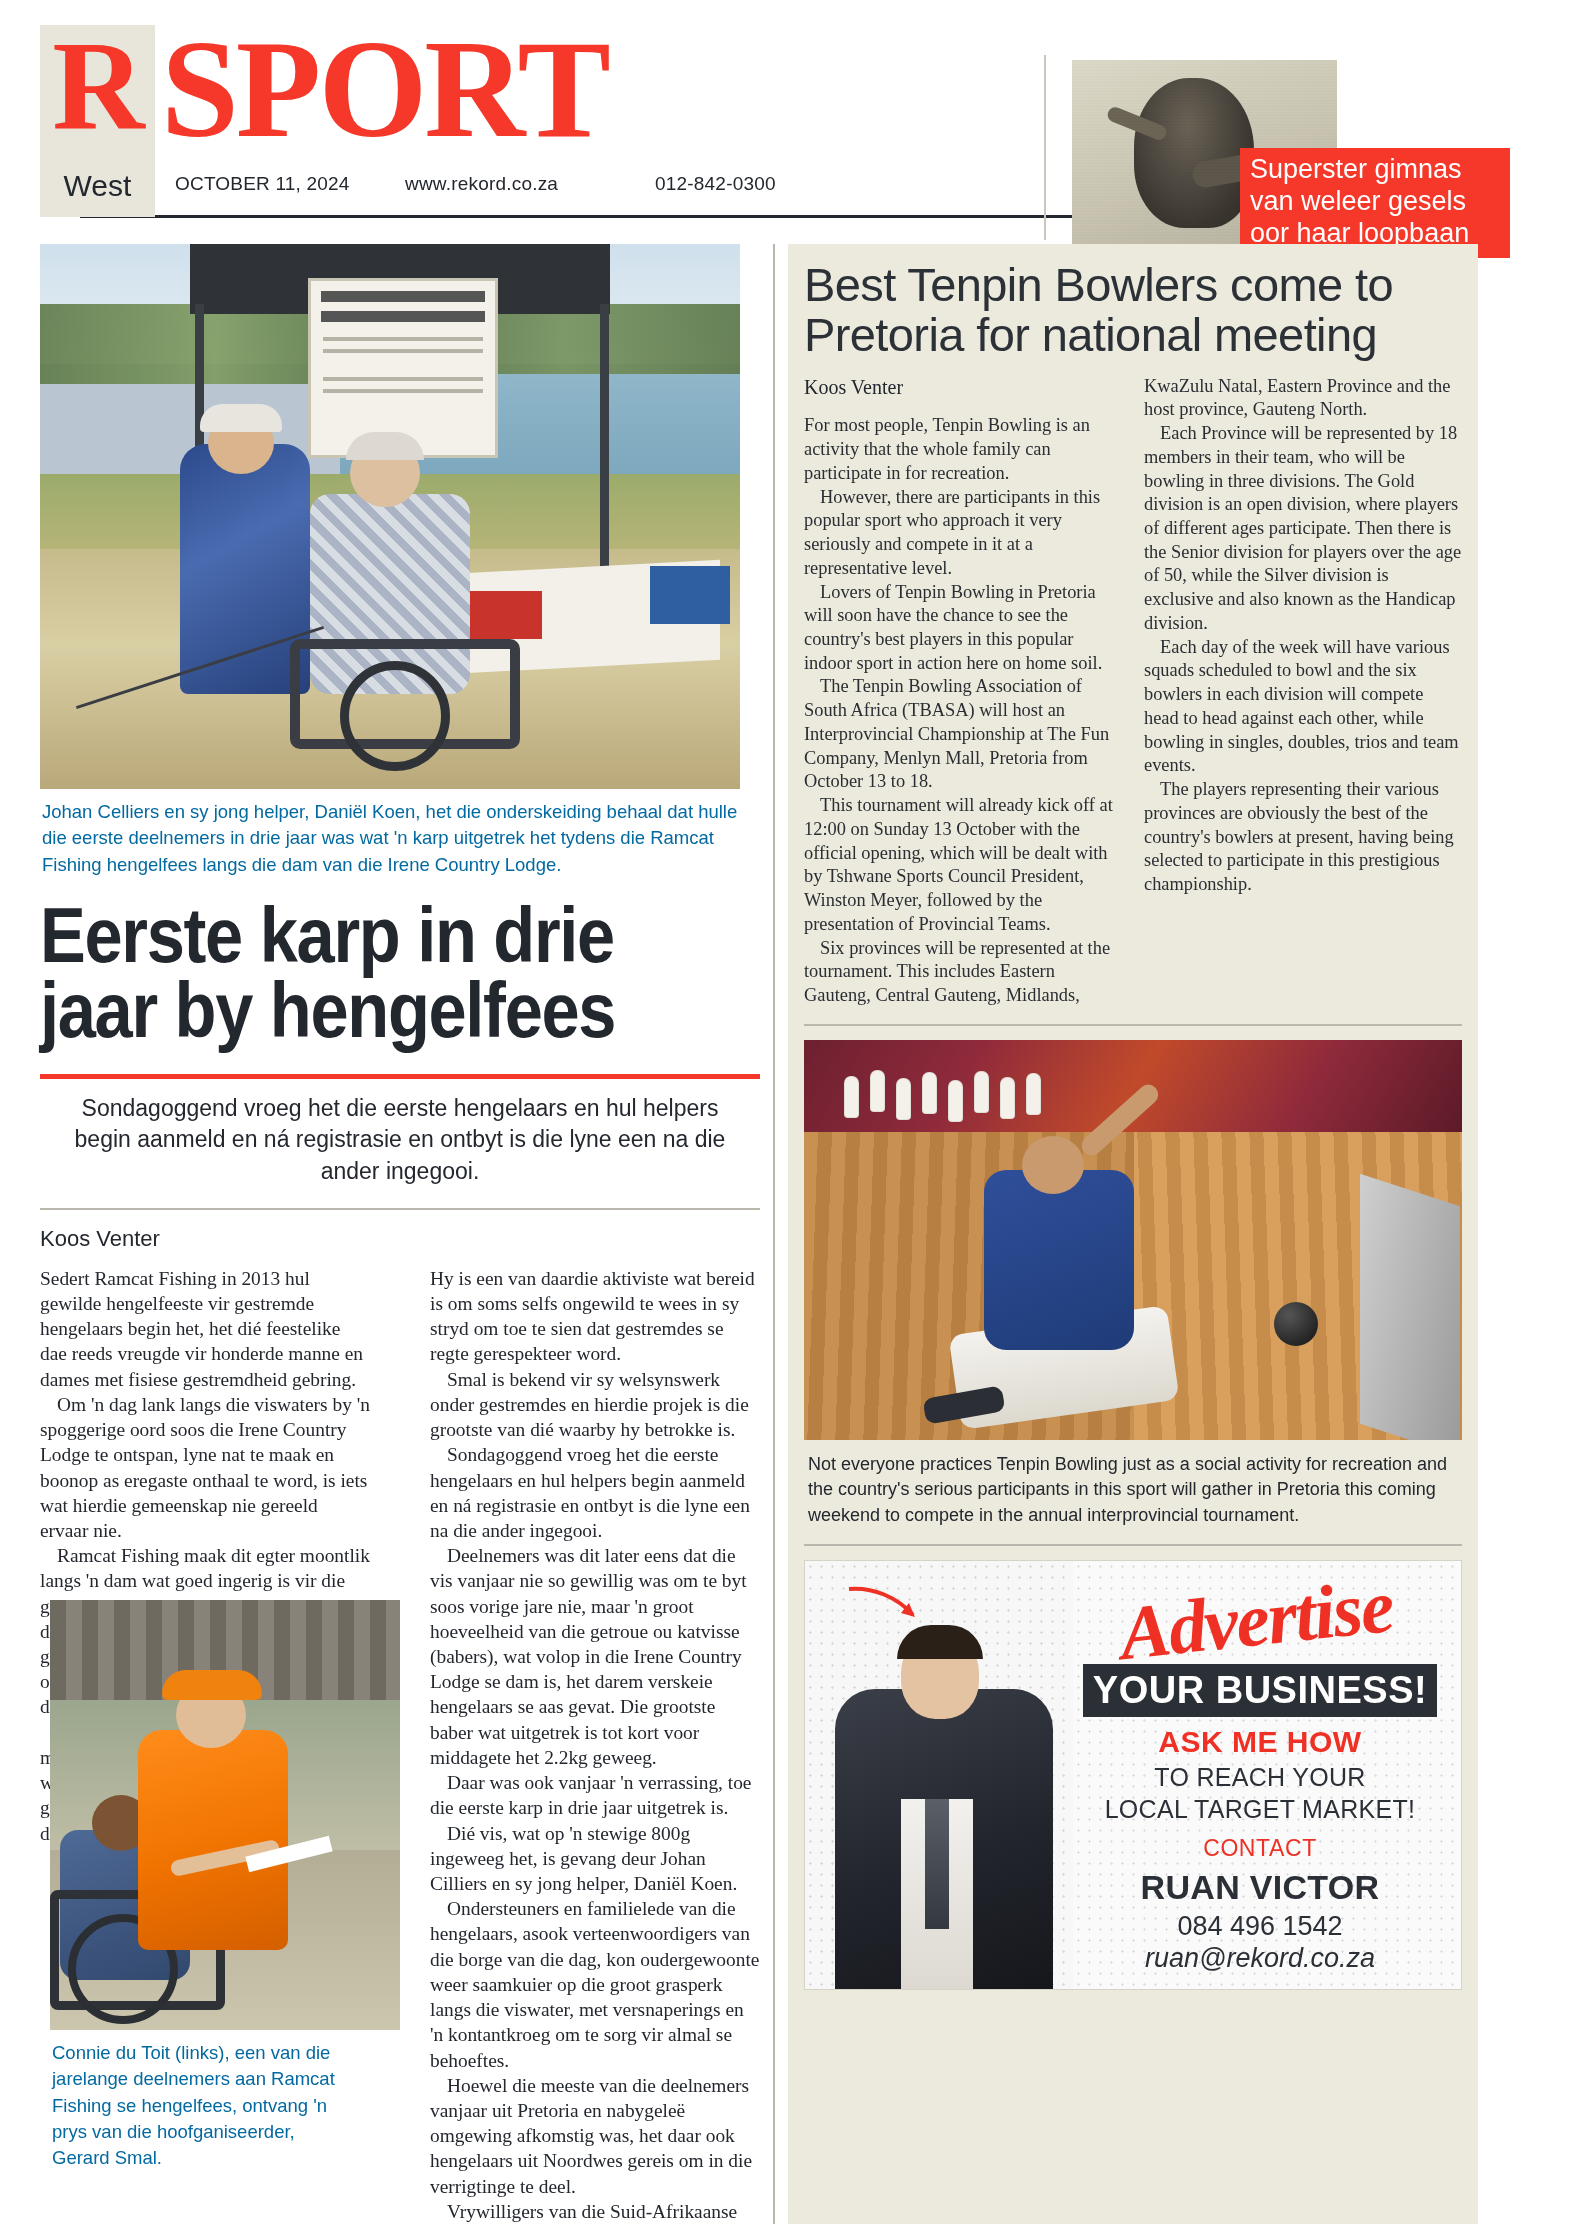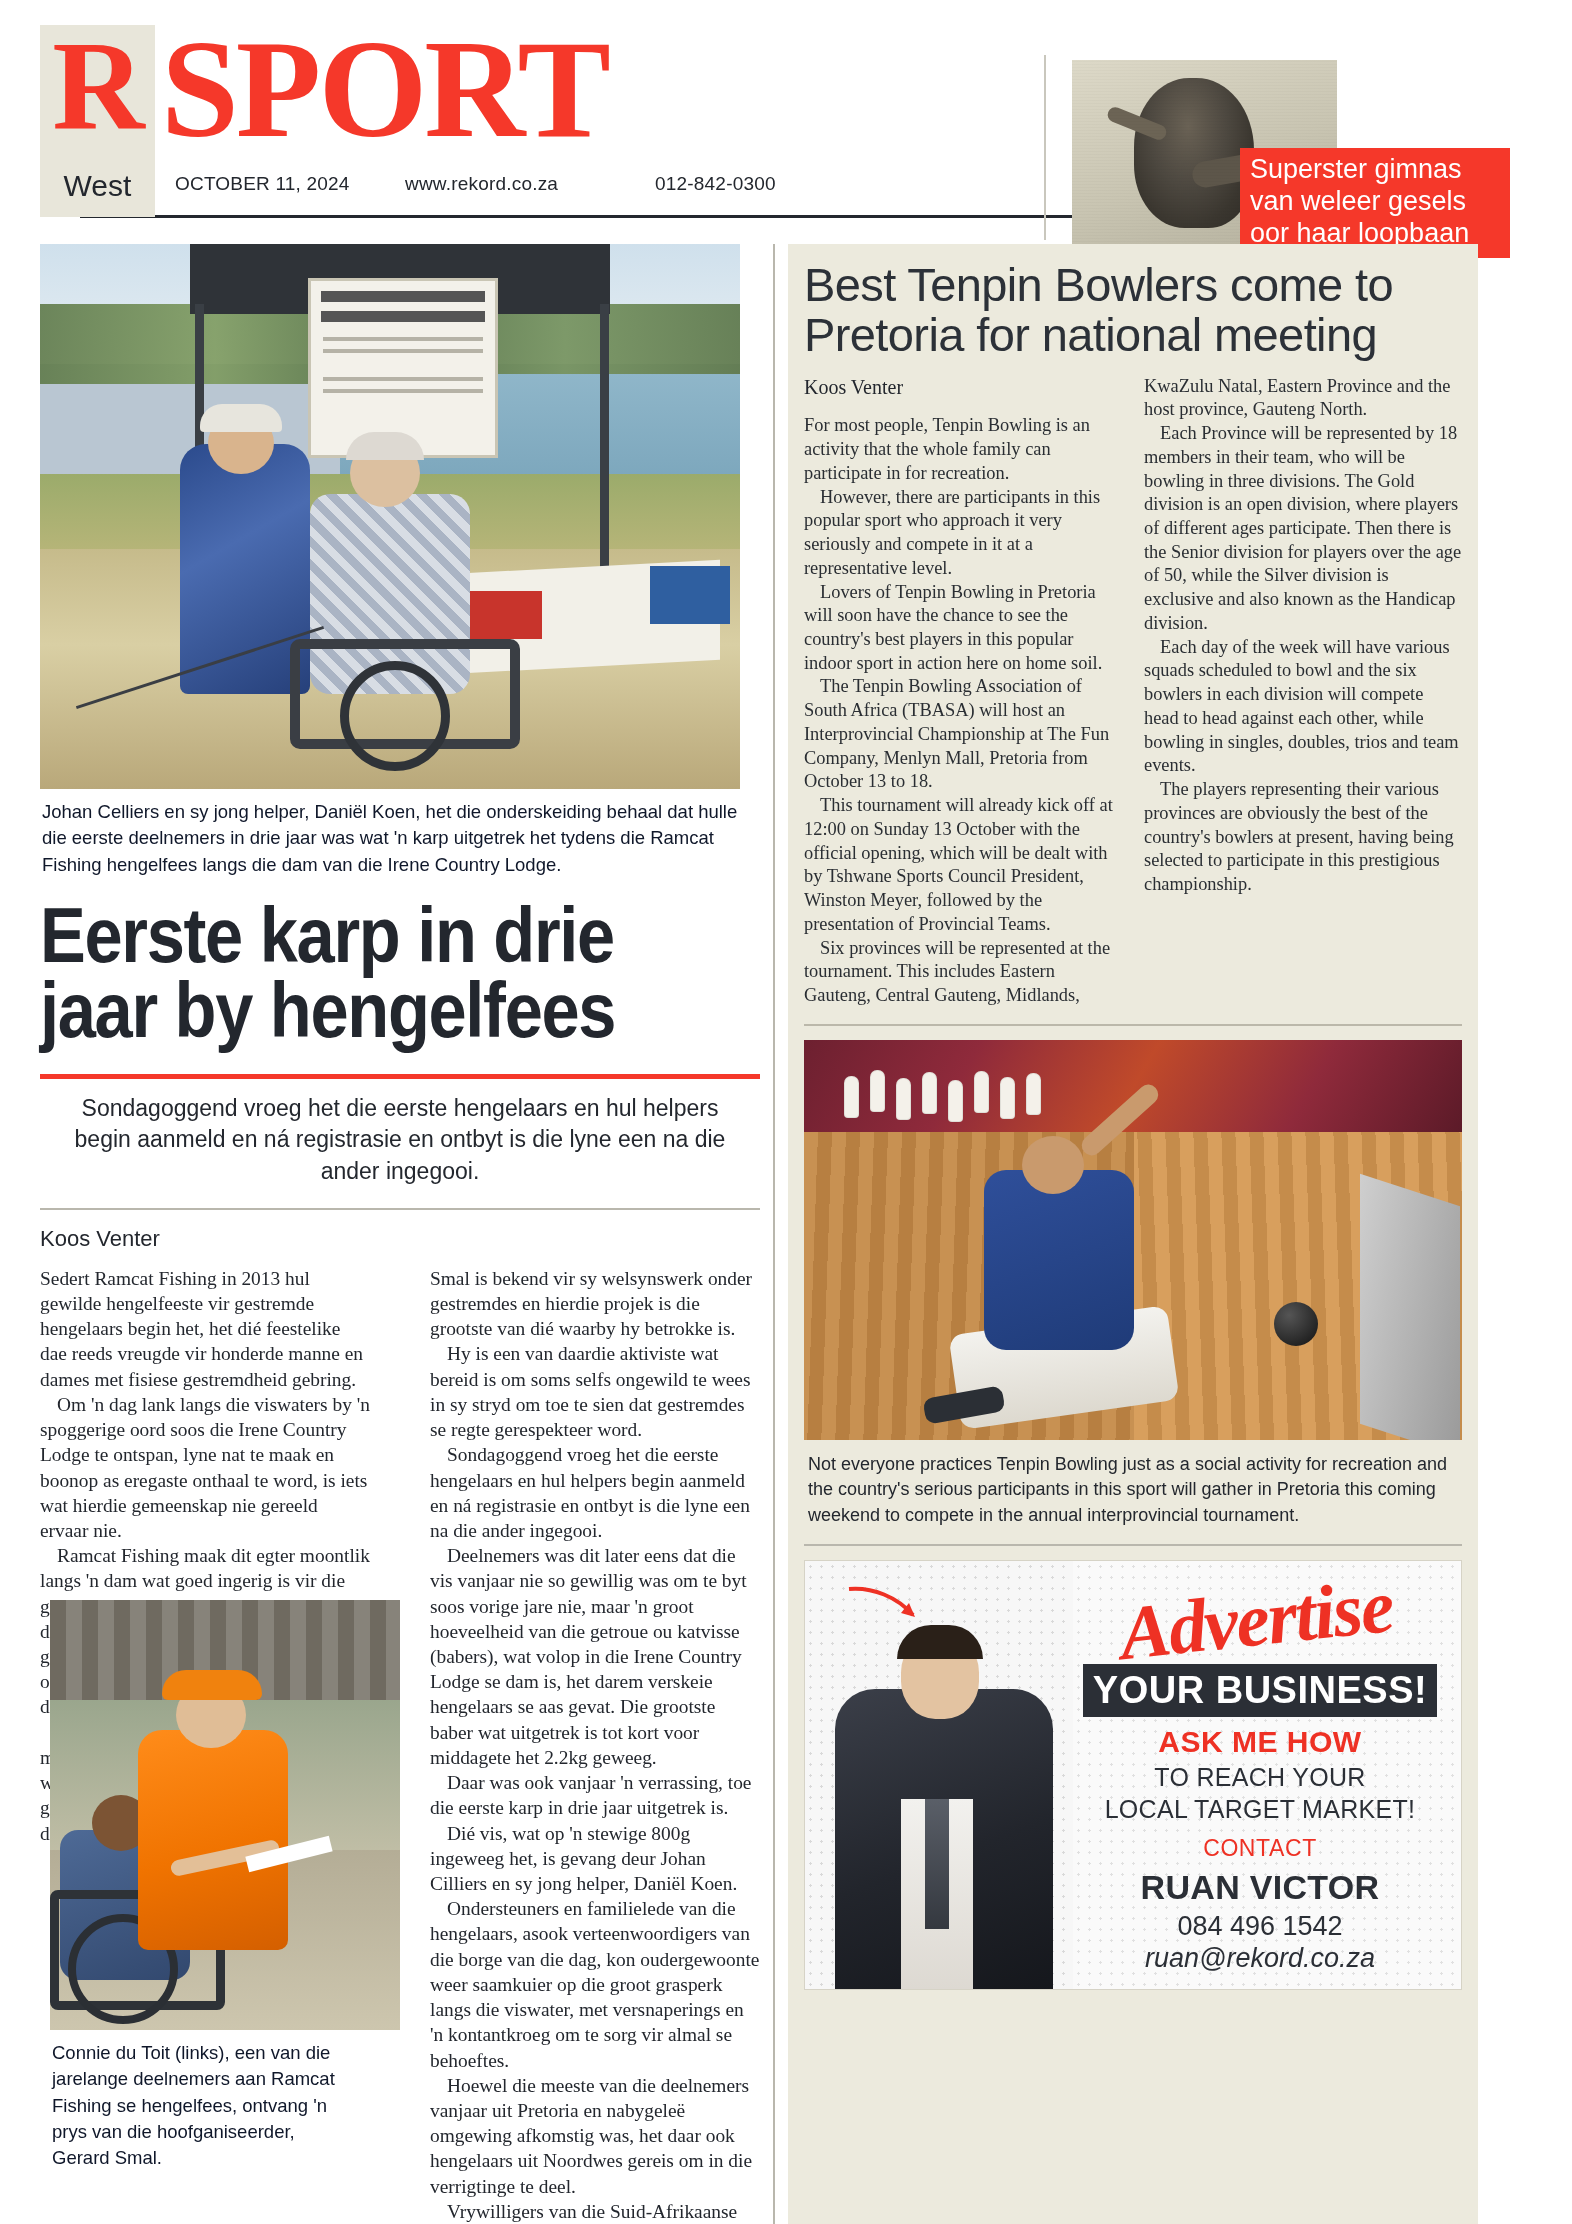--- a/index.html
+++ b/index.html
@@ -130,21 +130,21 @@
      background:#ddd9d2; border-radius:40px 40px 0 0; }
   .p1-chair { position:absolute; left:250px; bottom:40px; width:230px; height:110px;
      border:10px solid #3a3e44; border-radius:10px; background:transparent; }
   .p1-wheel { position:absolute; left:300px; bottom:18px; width:110px; height:110px;
      border:9px solid #2f3338; border-radius:50%; }
   .p1-box { position:absolute; left:430px; bottom:150px; width:72px; height:48px; background:#c8342c; }
   .p1-cool { position:absolute; left:610px; bottom:165px; width:80px; height:58px; background:#2f5fa0; }
   .p1-rod { position:absolute; left:30px; bottom:120px; width:260px; height:3px;
      background:#3a3e44; transform:rotate(-18deg); }
 
-  .caption { font-size:18.5px; line-height:1.42; color:#0f172a; padding:10px 2px 0 2px; }
+  .caption { font-size:18.5px; line-height:1.42; color:#0369a1; padding:10px 2px 0 2px; }
 
   .hl-main {
     font-family:"Liberation Sans", sans-serif;
     font-weight:bold; font-size:78px; line-height:0.96;
     color:#23272e; letter-spacing:-1.5px;
     margin:20px 0 0 0; transform:scaleX(0.88); transform-origin:left center;
   }
   .red-rule { height:5px; background:#f5382a; margin:26px 0 0 0; }
   .deck {
     font-size:23px; line-height:1.38; color:#23272e; text-align:center;
@@ -365,22 +365,22 @@
 
       <div class="body-cols">
         <div class="bcol">
           <p>Sedert Ramcat Fishing in 2013 hul gewilde hengelfeeste vir gestremde hengelaars begin het, het dié feestelike dae reeds vreugde vir honderde manne en dames met fisiese gestremdheid gebring.</p>
           <p>Om 'n dag lank langs die viswaters by 'n spoggerige oord soos die Irene Country Lodge te ontspan, lyne nat te maak en boonop as eregaste onthaal te word, is iets wat hierdie gemeenskap nie gereeld ervaar nie.</p>
           <p>Ramcat Fishing maak dit egter moontlik langs 'n dam wat goed ingerig is vir die gestremde hengelaars, terwyl die reëls van die fees só geformuleer is dat die gestremde hengelaars hulp en bystand kan ontvang, terwyl hulle steeds die plesier vir dié sport kan beleef.</p>
           <p>Die afgelope naweek het die meesterbrein agter die fees, Gerard Smal, weer saam met sy helpers uit hul pad gegaan om die gestremde hengelaars op die hande te dra.</p>
         </div>
         <div class="bgut"></div>
         <div class="bcol">
+          <p>Hy is een van daardie aktiviste wat bereid is om soms selfs ongewild te wees in sy stryd om toe te sien dat gestremdes se regte gerespekteer word.</p>
           <p>Smal is bekend vir sy welsynswerk onder gestremdes en hierdie projek is die grootste van dié waarby hy betrokke is.</p>
-          <p>Hy is een van daardie aktiviste wat bereid is om soms selfs ongewild te wees in sy stryd om toe te sien dat gestremdes se regte gerespekteer word.</p>
           <p>Sondagoggend vroeg het die eerste hengelaars en hul helpers begin aanmeld en ná registrasie en ontbyt is die lyne een na die ander ingegooi.</p>
           <p>Deelnemers was dit later eens dat die vis vanjaar nie so gewillig was om te byt soos vorige jare nie, maar 'n groot hoeveelheid van die getroue ou katvisse (babers), wat volop in die Irene Country Lodge se dam is, het darem verskeie hengelaars se aas gevat. Die grootste baber wat uitgetrek is tot kort voor middagete het 2.2kg geweeg.</p>
           <p>Daar was ook vanjaar 'n verrassing, toe die eerste karp in drie jaar uitgetrek is.</p>
           <p>Dié vis, wat op 'n stewige 800g ingeweeg het, is gevang deur Johan Cilliers en sy jong helper, Daniël Koen.</p>
           <p>Ondersteuners en familielede van die hengelaars, asook verteenwoordigers van die borge van die dag, kon oudergewoonte weer saamkuier op die groot grasperk langs die viswater, met versnaperings en 'n kontantkroeg om te sorg vir almal se behoeftes.</p>
           <p>Hoewel die meeste van die deelnemers vanjaar uit Pretoria en nabygeleë omgewing afkomstig was, het daar ook hengelaars uit Noordwes gereis om in die verrigtinge te deel.</p>
           <p>Vrywilligers van die Suid-Afrikaanse Legioen 'n organisasie vir militêre veterane, was weer op hul pos om met die administrasie en weeg van die vis te help. Dié organisasie se verbintenis met Ramcat Fish kom reeds van die heel begin af en onder leiding van André La Grange en Debbie de Billiot lewer hulle 'n groot bydrae tot die hengelfees se sukses.</p>
 
         </div>
       </div>

